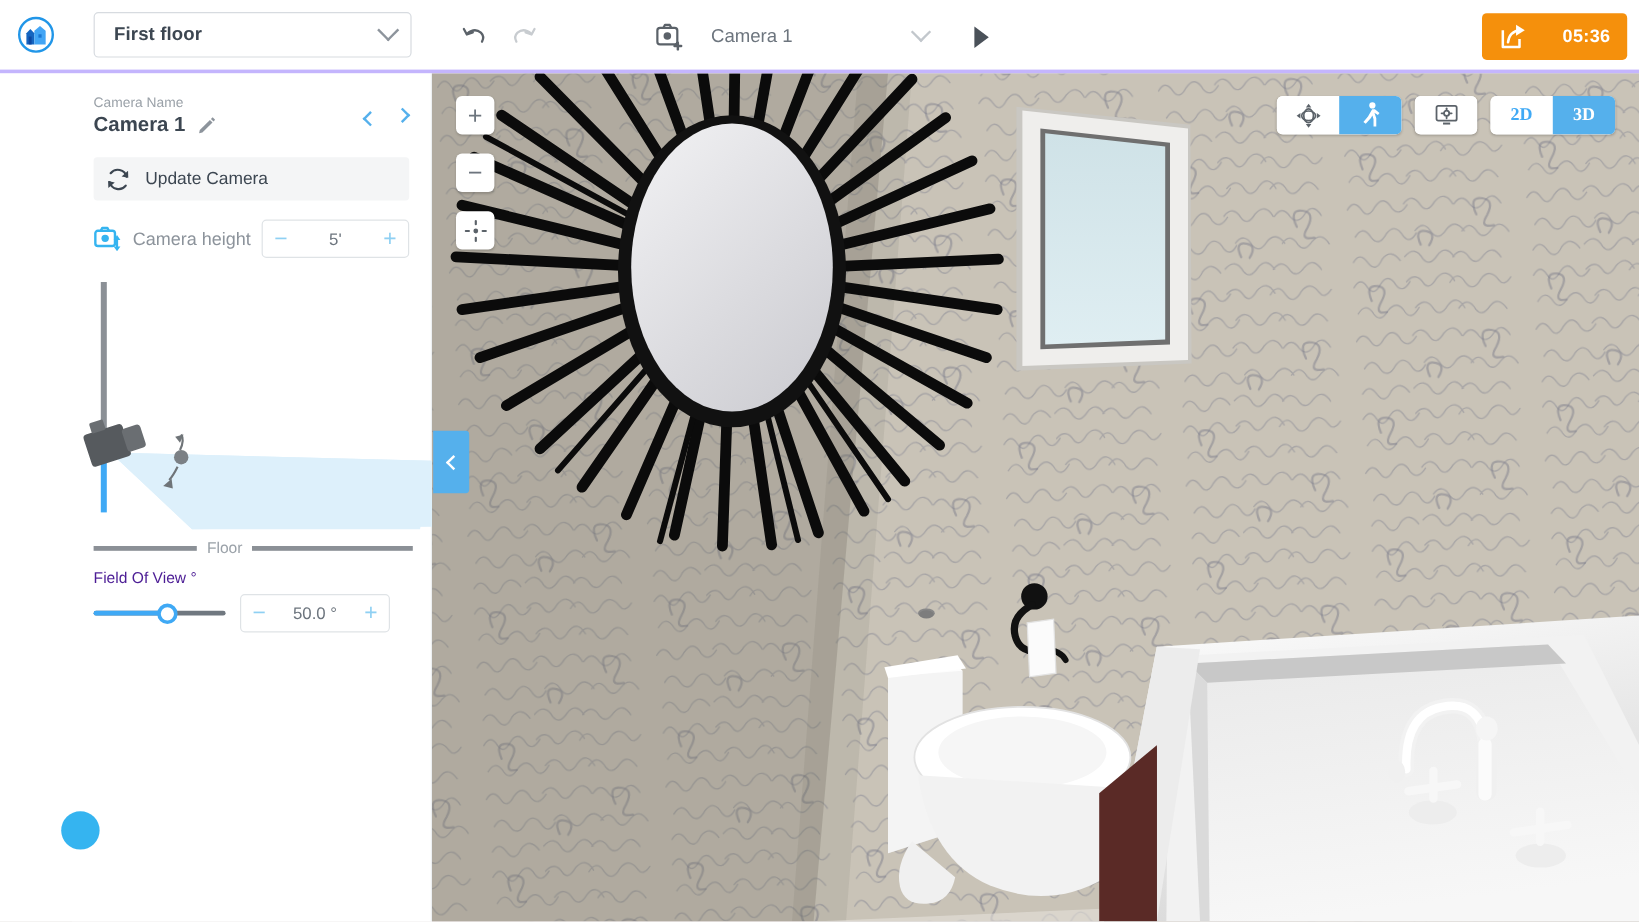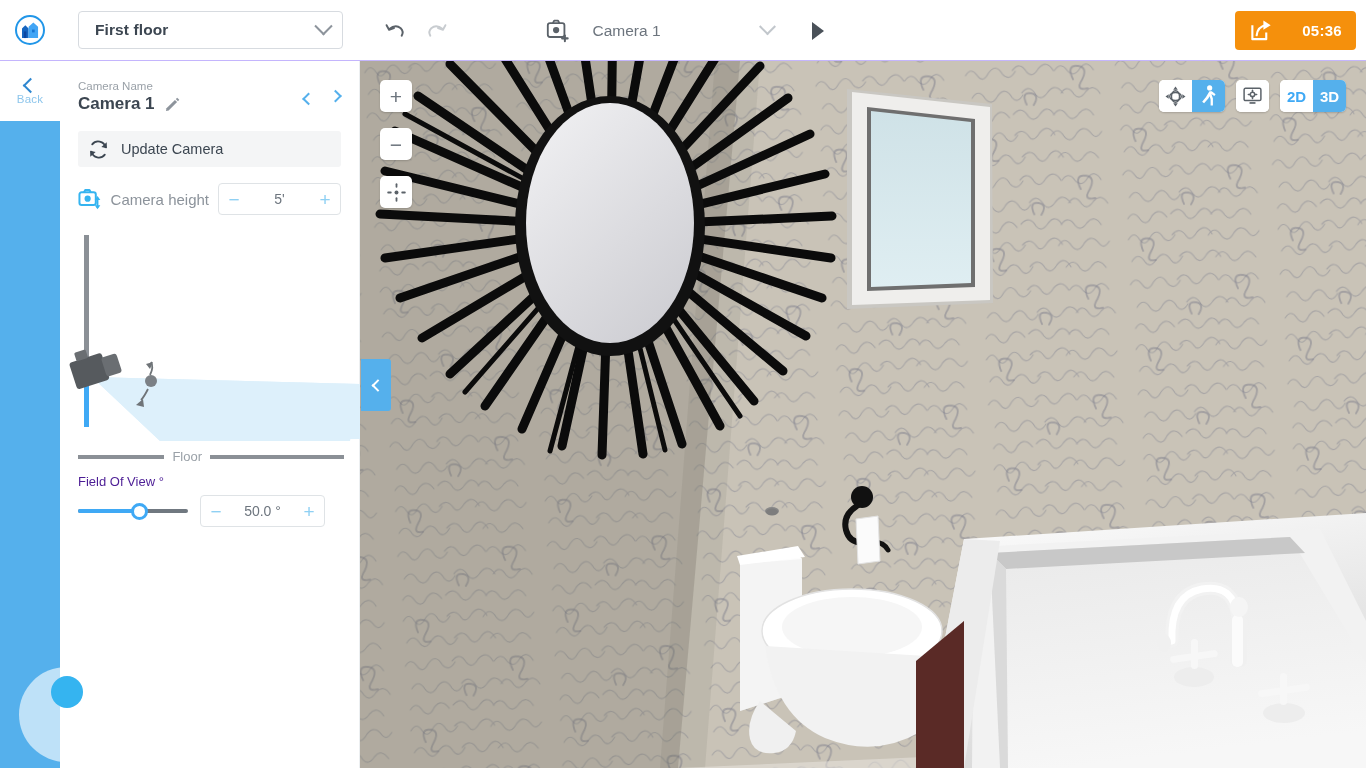--- a/index.html
+++ b/index.html
@@ -9,21 +9,21 @@
     overflow: hidden;
     font-family: "Liberation Sans", sans-serif;
     background: #ffffff;
     -webkit-font-smoothing: antialiased;
   }
   #app { position: relative; width: 1366px; height: 768px; }
 
   
   .topbar {
     position: absolute; left: 0; top: 0; width: 1366px; height: 61px;
-    background: #ffffff; border-bottom: 1px solid #c4b5fd;
+    background: #ffffff; border-bottom: 3px solid #c4b5fd;
     display: flex; align-items: center; z-index: 40;
   }
   .logo-wrap {
     width: 60px; height: 61px; display: flex;
     align-items: center; justify-content: center;
   }
   .logo {
     width: 30px; height: 30px; border-radius: 50%;
     border: 2px solid #2196e8; background: #fff;
     display: flex; align-items: center; justify-content: center;
@@ -208,22 +208,22 @@
 
   .vp-right-ctrls {
     position: absolute; right: 20px; top: 80px; z-index: 34;
     display: flex; align-items: center; gap: 11px;
   }
   .seg {
     display: flex; background: #fff; border-radius: 5px; overflow: hidden;
     box-shadow: 0 1px 2px rgba(0,0,0,.18);
   }
   .seg .sbtn {
-    width: 33px; height: 32px; display: flex; align-items: center;
-    justify-content: center; cursor: pointer; background: #fff;
+    width: 52px; height: 32px; display: flex; align-items: center;
+    justify-content: center; cursor: pointer; background: #fff; font-family: Liberation Serif, serif;
   }
   .seg .sbtn.active { background: #55b0ec; }
   .seg .sbtn.txt { font-size: 15px; font-weight: bold; color: #3fa9f5; }
   .seg .sbtn.txt.active { color: #fff; }
 
   .joystick {
     position: absolute; left: 19px; bottom: 6px; width: 95px; height: 95px;
     border-radius: 50%; background: rgba(255,255,255,.62); z-index: 33;
     cursor: pointer;
   }
@@ -534,26 +534,20 @@
     <button class="timer-btn">
       <svg width="23" height="23" viewBox="0 0 24 24">
         <path d="M3.5 6.5 L3.5 21 L18 21 L18 14" fill="none" stroke="#fff" stroke-width="2.2" stroke-linejoin="round"></path>
         <path d="M8 17 Q9 7.5 18.5 6.2" fill="none" stroke="#fff" stroke-width="2.2" stroke-linecap="round"></path>
         <polygon points="15,1.6 22.6,6.4 15,11.2" fill="#fff"></polygon>
       </svg>
       <span class="tlabel">05:36</span>
     </button>
   </div>
 
-  <div class="rail">
-    <div class="back-btn">
-      <span class="back-chev"></span>
-      <span class="back-label">Back</span>
-    </div>
-  </div>
 
   <div class="panel">
 
     <div class="panel-head">
       <div class="kicker">Camera Name</div>
       <div class="titlerow">
         <div class="title">Camera 1</div>
         <span class="pencil">
           <svg width="15" height="15" viewBox="0 0 16 16">
             <path d="M1.6 12.1 L10.6 3.1 L12.9 5.4 L3.9 14.4 L1 15 Z" fill="#8d949c"></path>

